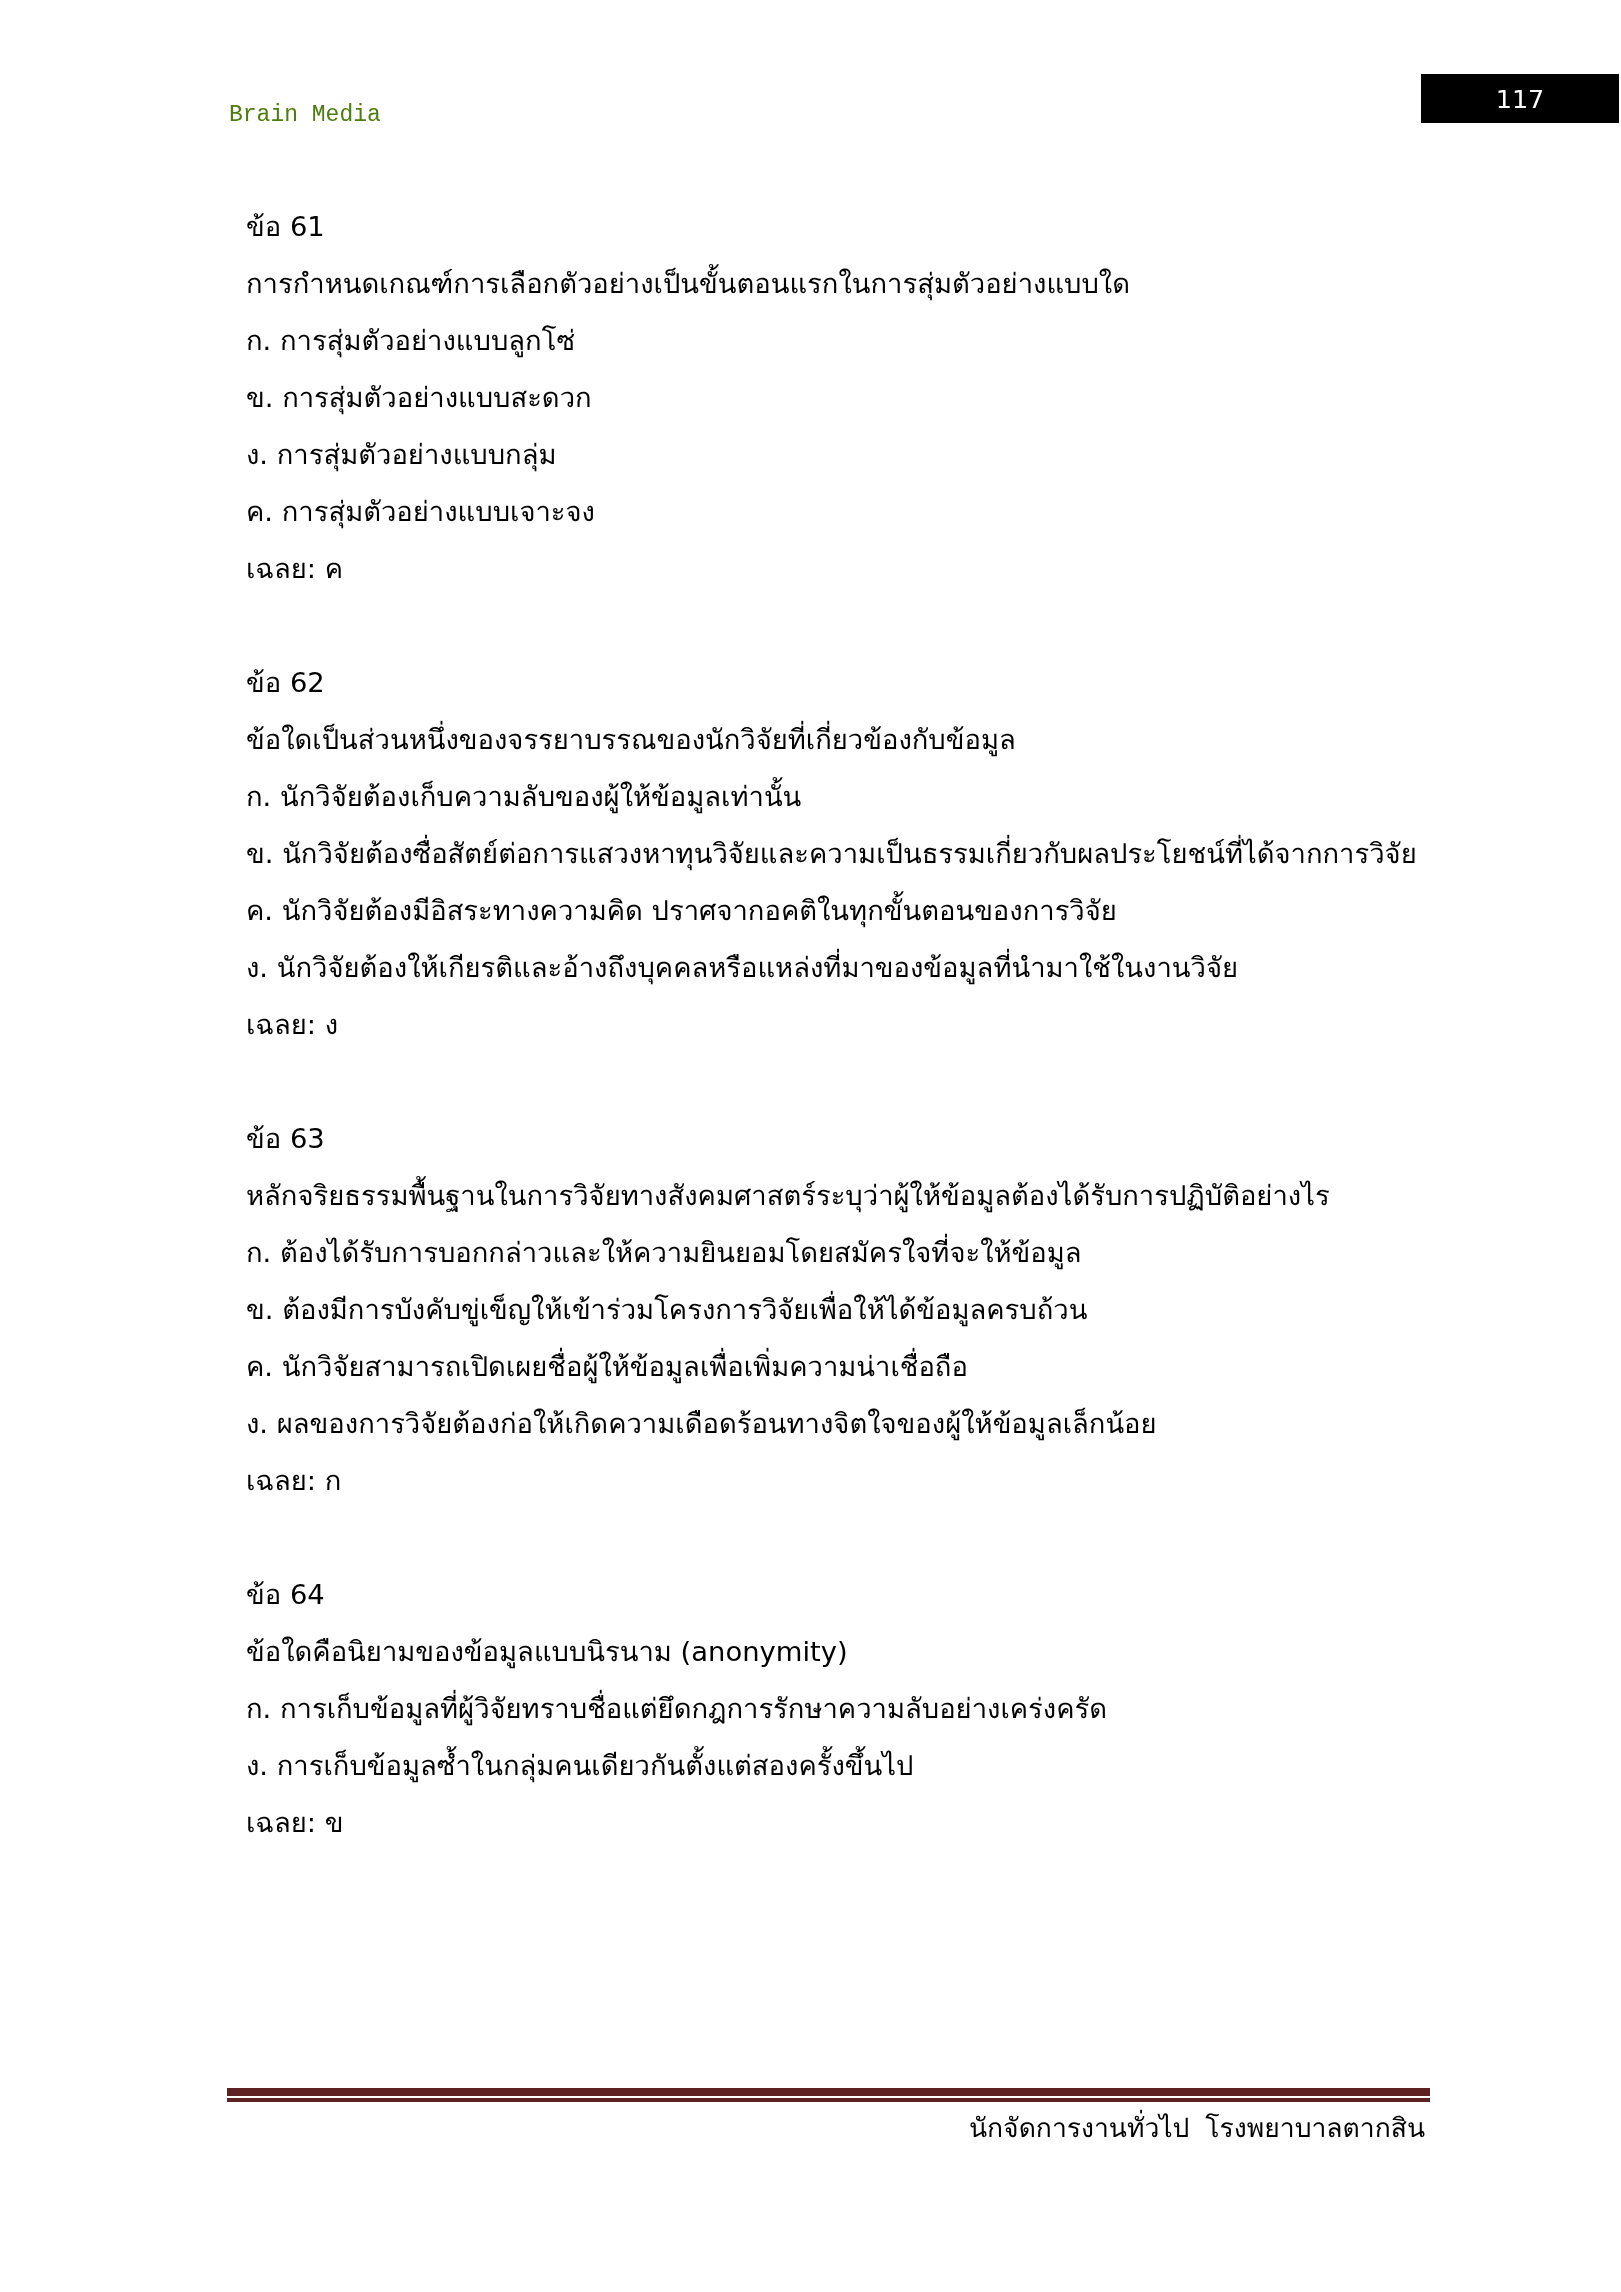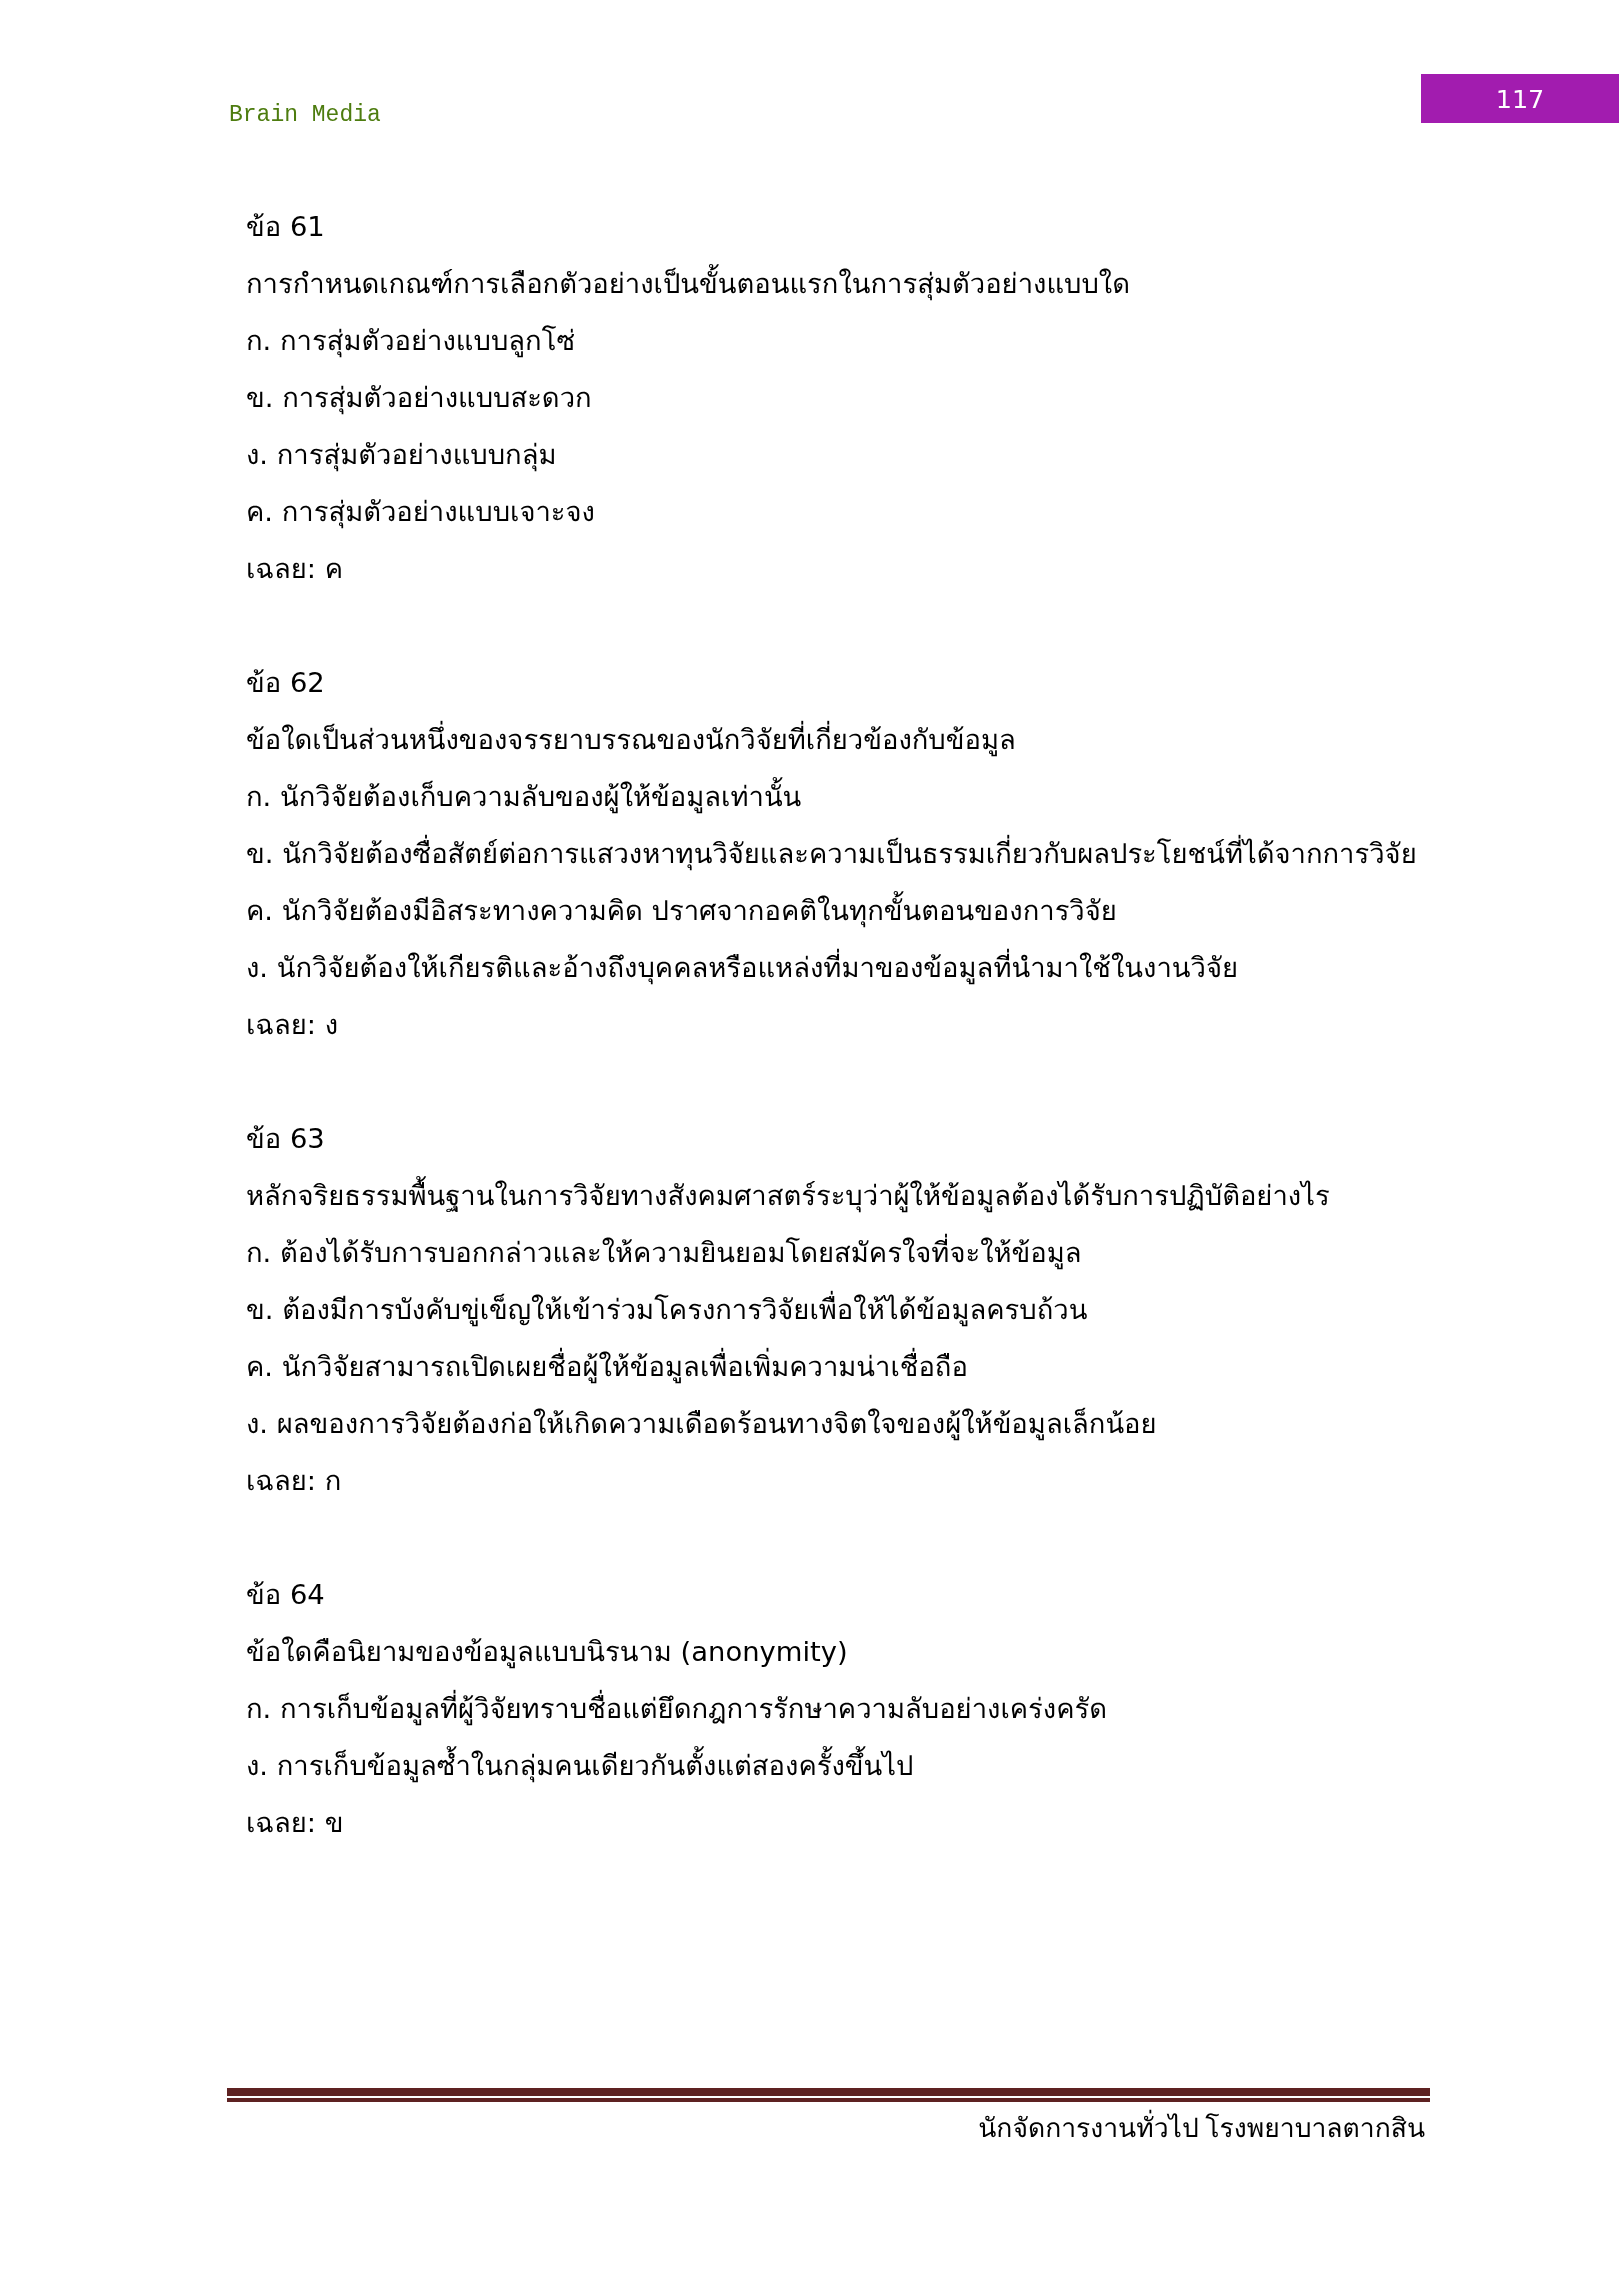--- a/index.html
+++ b/index.html
@@ -4,42 +4,42 @@
 <style>
   html, body { margin: 0; padding: 0; background: #ffffff; }
   body { width: 1621px; height: 2293px; position: relative; overflow: hidden; }
   .header-brand {
     position: absolute; left: 229px; top: 102px;
     font-family: Liberation Mono, monospace; font-size: 23px; color: #4d7c0f;
     letter-spacing: 0px;
   }
   .page-num-box {
     position: absolute; left: 1421px; top: 74px; width: 198px; height: 49px;
-    background: #a21caf; color: #ffffff;
+    background: #000000; color: #ffffff;
     font-family: "DejaVu Sans", sans-serif; font-size: 25.5px;
     display: flex; align-items: center; justify-content: center;
   }
   .content {
     position: absolute; left: 230px; top: 198px; width: 1225px;
     font-family: "DejaVu Sans", sans-serif; font-size: 27.4px; color: #000;
     line-height: 57px;
   }
   .question { margin-bottom: 57px; margin-left: 16px; }
   .line { white-space: nowrap; height: 57px; }
   .footer-bar-thick {
     position: absolute; left: 227px; top: 2088px; width: 1203px; height: 7.8px;
     background: #5e2222;
   }
   .footer-bar-thin {
     position: absolute; left: 227px; top: 2098px; width: 1203px; height: 3.9px;
     background: #5e2222;
   }
   .footer-text {
     position: absolute; right: 196px; top: 2107px;
-    font-family: Liberation Serif, serif; font-size: 26.5px; color: #000;
+    font-family: Liberation Mono, monospace; font-size: 26.5px; color: #000;
     white-space: nowrap;
   }
 </style>
 </head>
 <body>
 
 <div class="header-brand">Brain Media</div>
 <div class="page-num-box">
   <span>117</span>
 </div>

